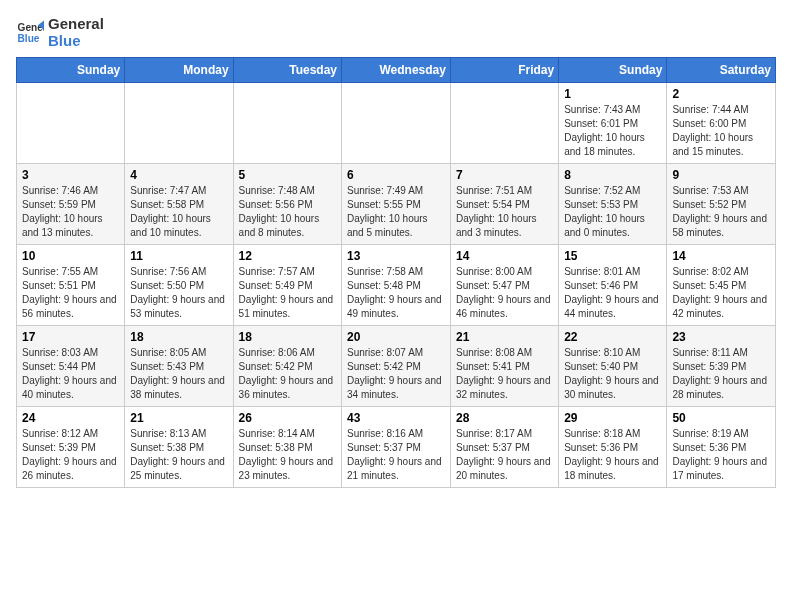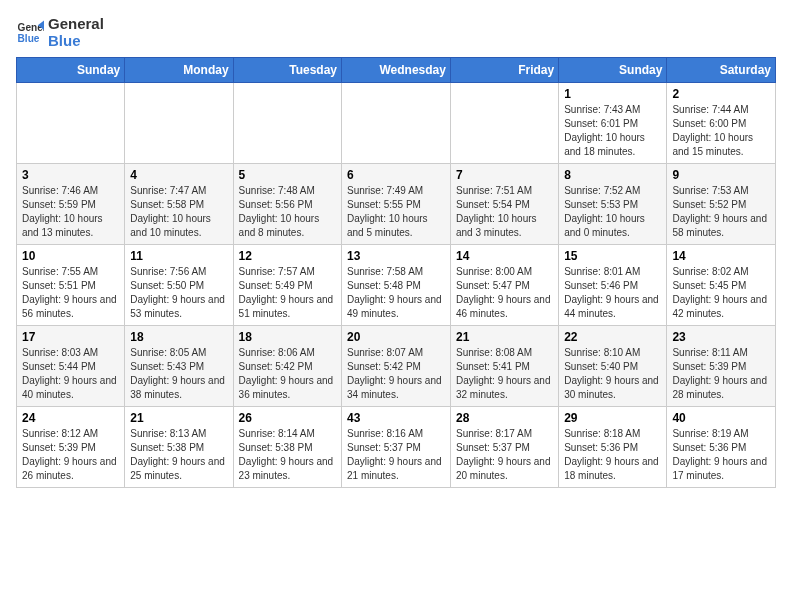--- a/index.html
+++ b/index.html
@@ -230,18 +230,18 @@
         </td>
         <td>
           <span class="day-num">28</span>
           <div class="day-info">Sunrise: 8:17 AM<br>Sunset: 5:37 PM<br>Daylight: 9 hours and 20 minutes.</div>
         </td>
         <td>
           <span class="day-num">29</span>
           <div class="day-info">Sunrise: 8:18 AM<br>Sunset: 5:36 PM<br>Daylight: 9 hours and 18 minutes.</div>
         </td>
         <td>
-          <span class="day-num">40</span>
+          <span class="day-num">50</span>
           <div class="day-info">Sunrise: 8:19 AM<br>Sunset: 5:36 PM<br>Daylight: 9 hours and 17 minutes.</div>
         </td>
       </tr>
     </tbody>
 </table>
 
 </body></html>

